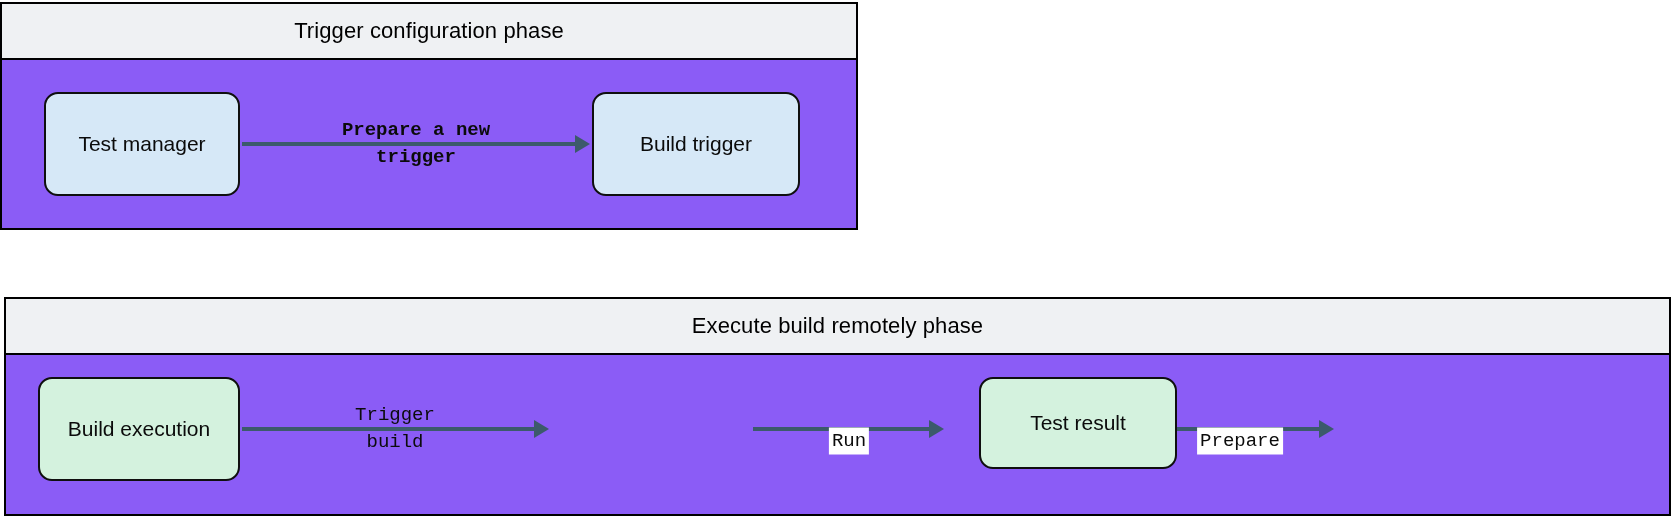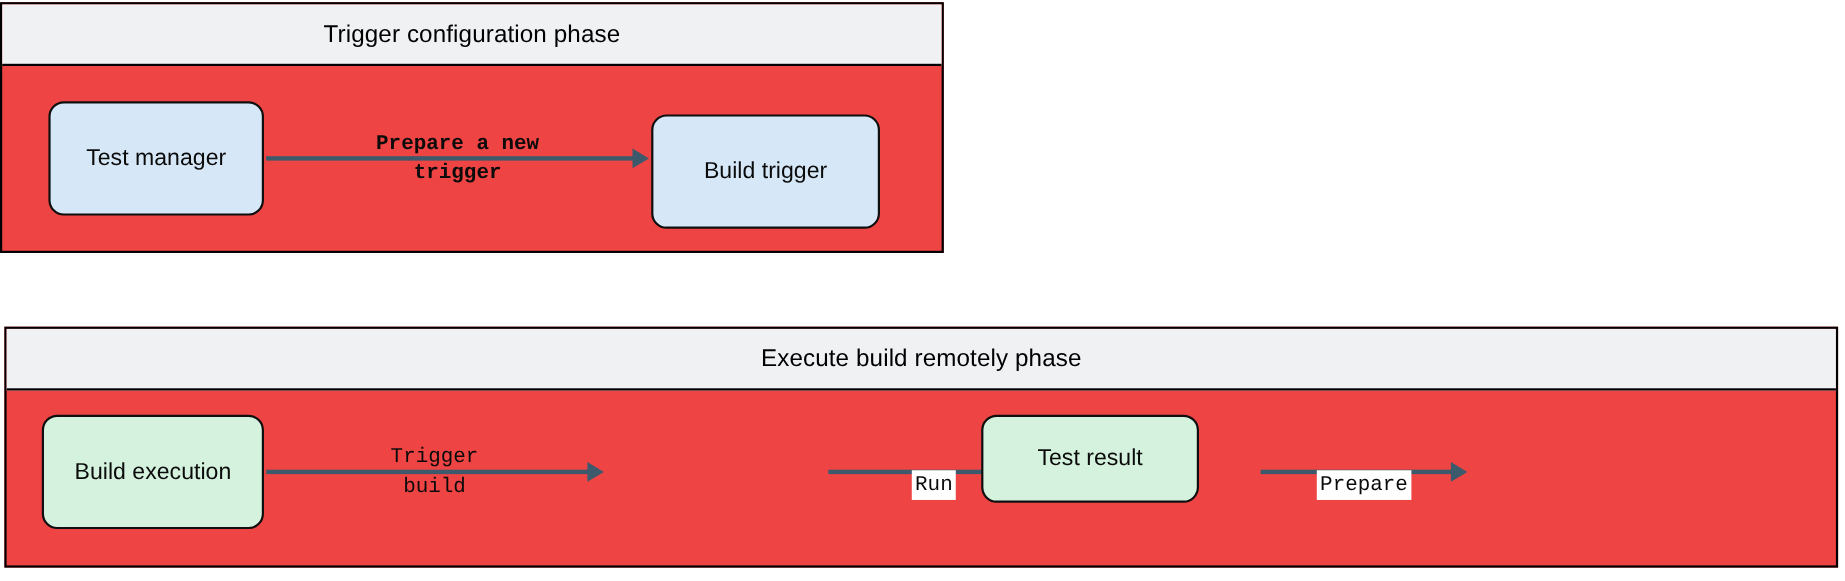--- a/index.html
+++ b/index.html
@@ -20,21 +20,21 @@
     position: relative;
     width: 1677px;
     height: 528px;
   }
 
   
   .phase {
     position: absolute;
     box-sizing: border-box;
     border: 2px solid #000000;
-    background: #ef4444;
+    background: #8b5cf6;
   }
   .phase-header {
     box-sizing: border-box;
     height: 56px;
     background: #eff1f3;
     border-bottom: 2px solid #000000;
     display: flex;
     align-items: center;
     justify-content: center;
   }
@@ -121,21 +121,21 @@
       <div class="phase-body" style="height: 168px;">
         <div class="edge" style="left: 240px; top: 84px; width: 348px;">
           <div class="edge-line" style="width: 334px;"></div>
           <div class="edge-head" style="left: 333px;"></div>
         </div>
         <div class="edge-label" style="left: 414px; top: 84px; font-weight: bold;">Prepare a new
 trigger</div>
         <div class="node blue" style="left: 42px; top: 32px; width: 196px; height: 104px;">
           <span class="node-label">Test manager</span>
         </div>
-        <div class="node blue" style="left: 590px; top: 44px; width: 208px; height: 104px;">
+        <div class="node blue" style="left: 590px; top: 32px; width: 208px; height: 104px;">
           <span class="node-label">Build trigger</span>
         </div>
       </div>
     </div>
     <div class="phase" style="left: 4px; top: 297px; width: 1667px; height: 219px;">
       <div class="phase-header" style="height: 56px;">
         <div class="phase-title">Execute build remotely phase</div>
       </div>
       <div class="phase-body" style="height: 159px;">
         <div class="edge" style="left: 236px; top: 74px; width: 307px;">
@@ -150,18 +150,18 @@
         </div>
         <div class="edge-label inline" style="left: 843px; top: 74px;">Run</div>
         <div class="edge" style="left: 1140px; top: 74px; width: 188px;">
           <div class="edge-line" style="width: 174px;"></div>
           <div class="edge-head" style="left: 173px;"></div>
         </div>
         <div class="edge-label inline" style="left: 1234px; top: 74px;">Prepare</div>
         <div class="node green" style="left: 32px; top: 22px; width: 202px; height: 104px;">
           <span class="node-label">Build execution</span>
         </div>
-        <div class="node green" style="left: 886px; top: 22px; width: 198px; height: 80px;">
+        <div class="node green" style="left: 973px; top: 22px; width: 198px; height: 92px;">
           <span class="node-label">Test result</span>
         </div>
       </div>
     </div>
   </div>
 
 </body></html>

